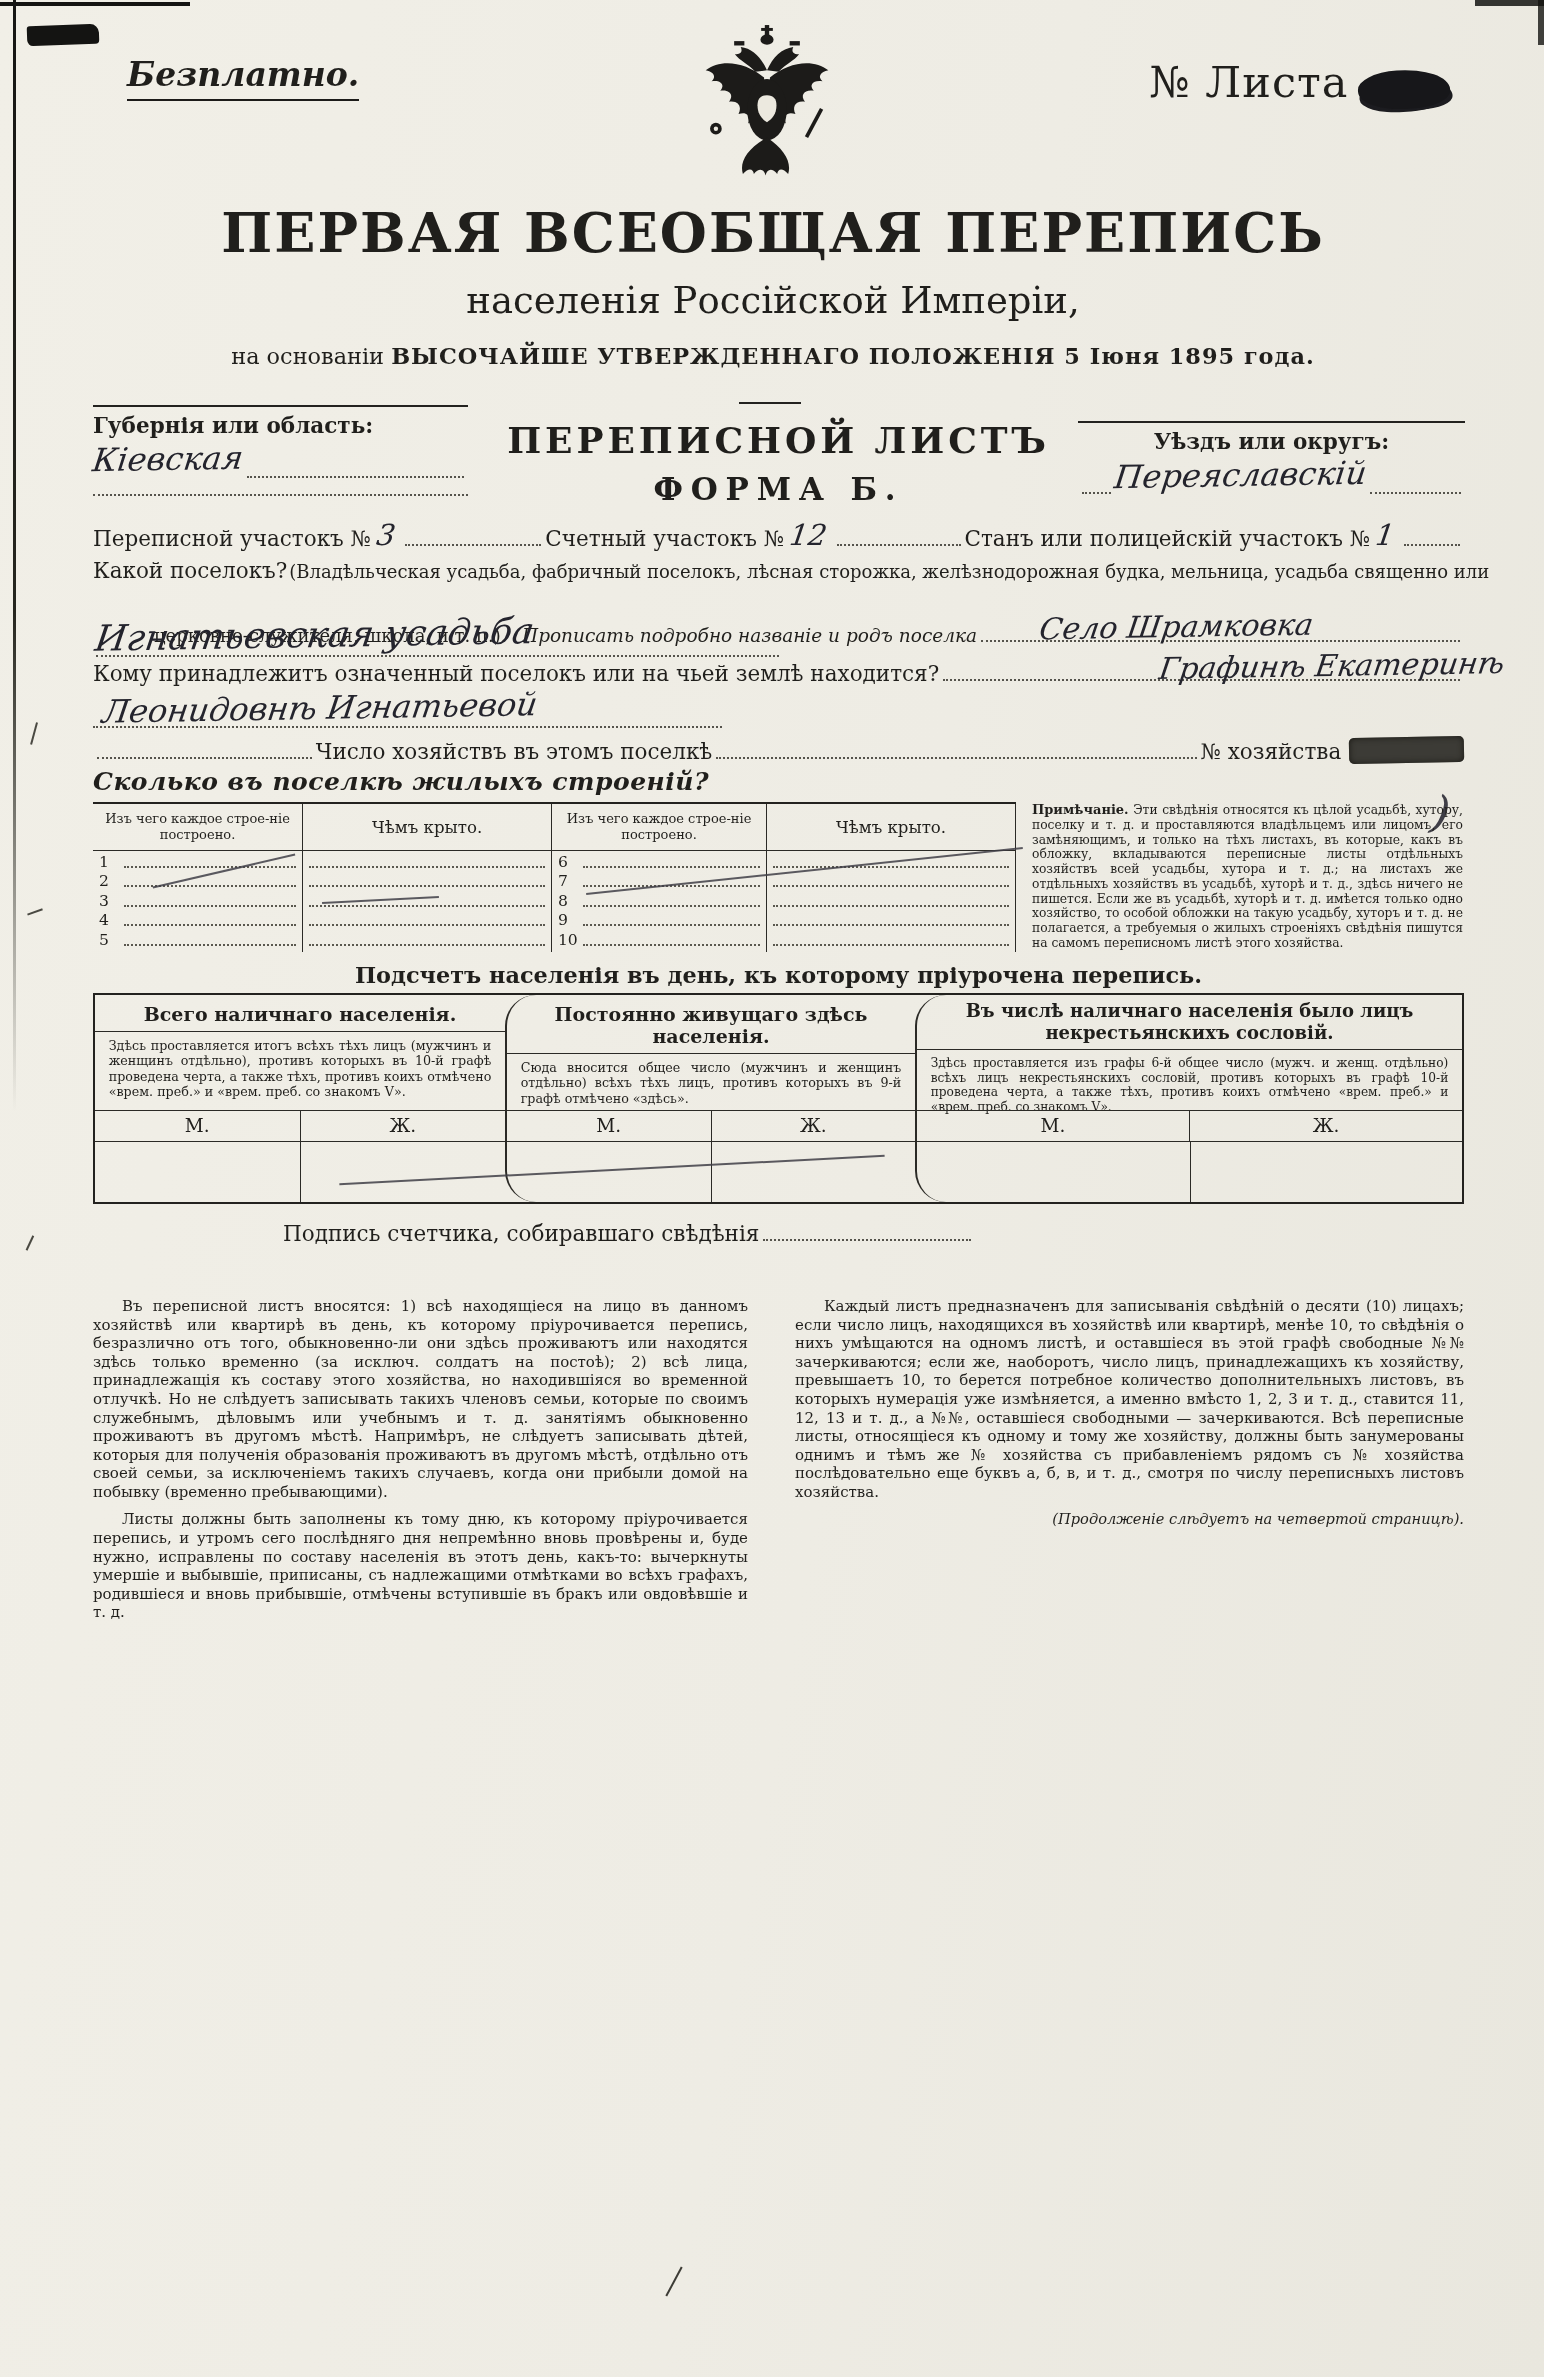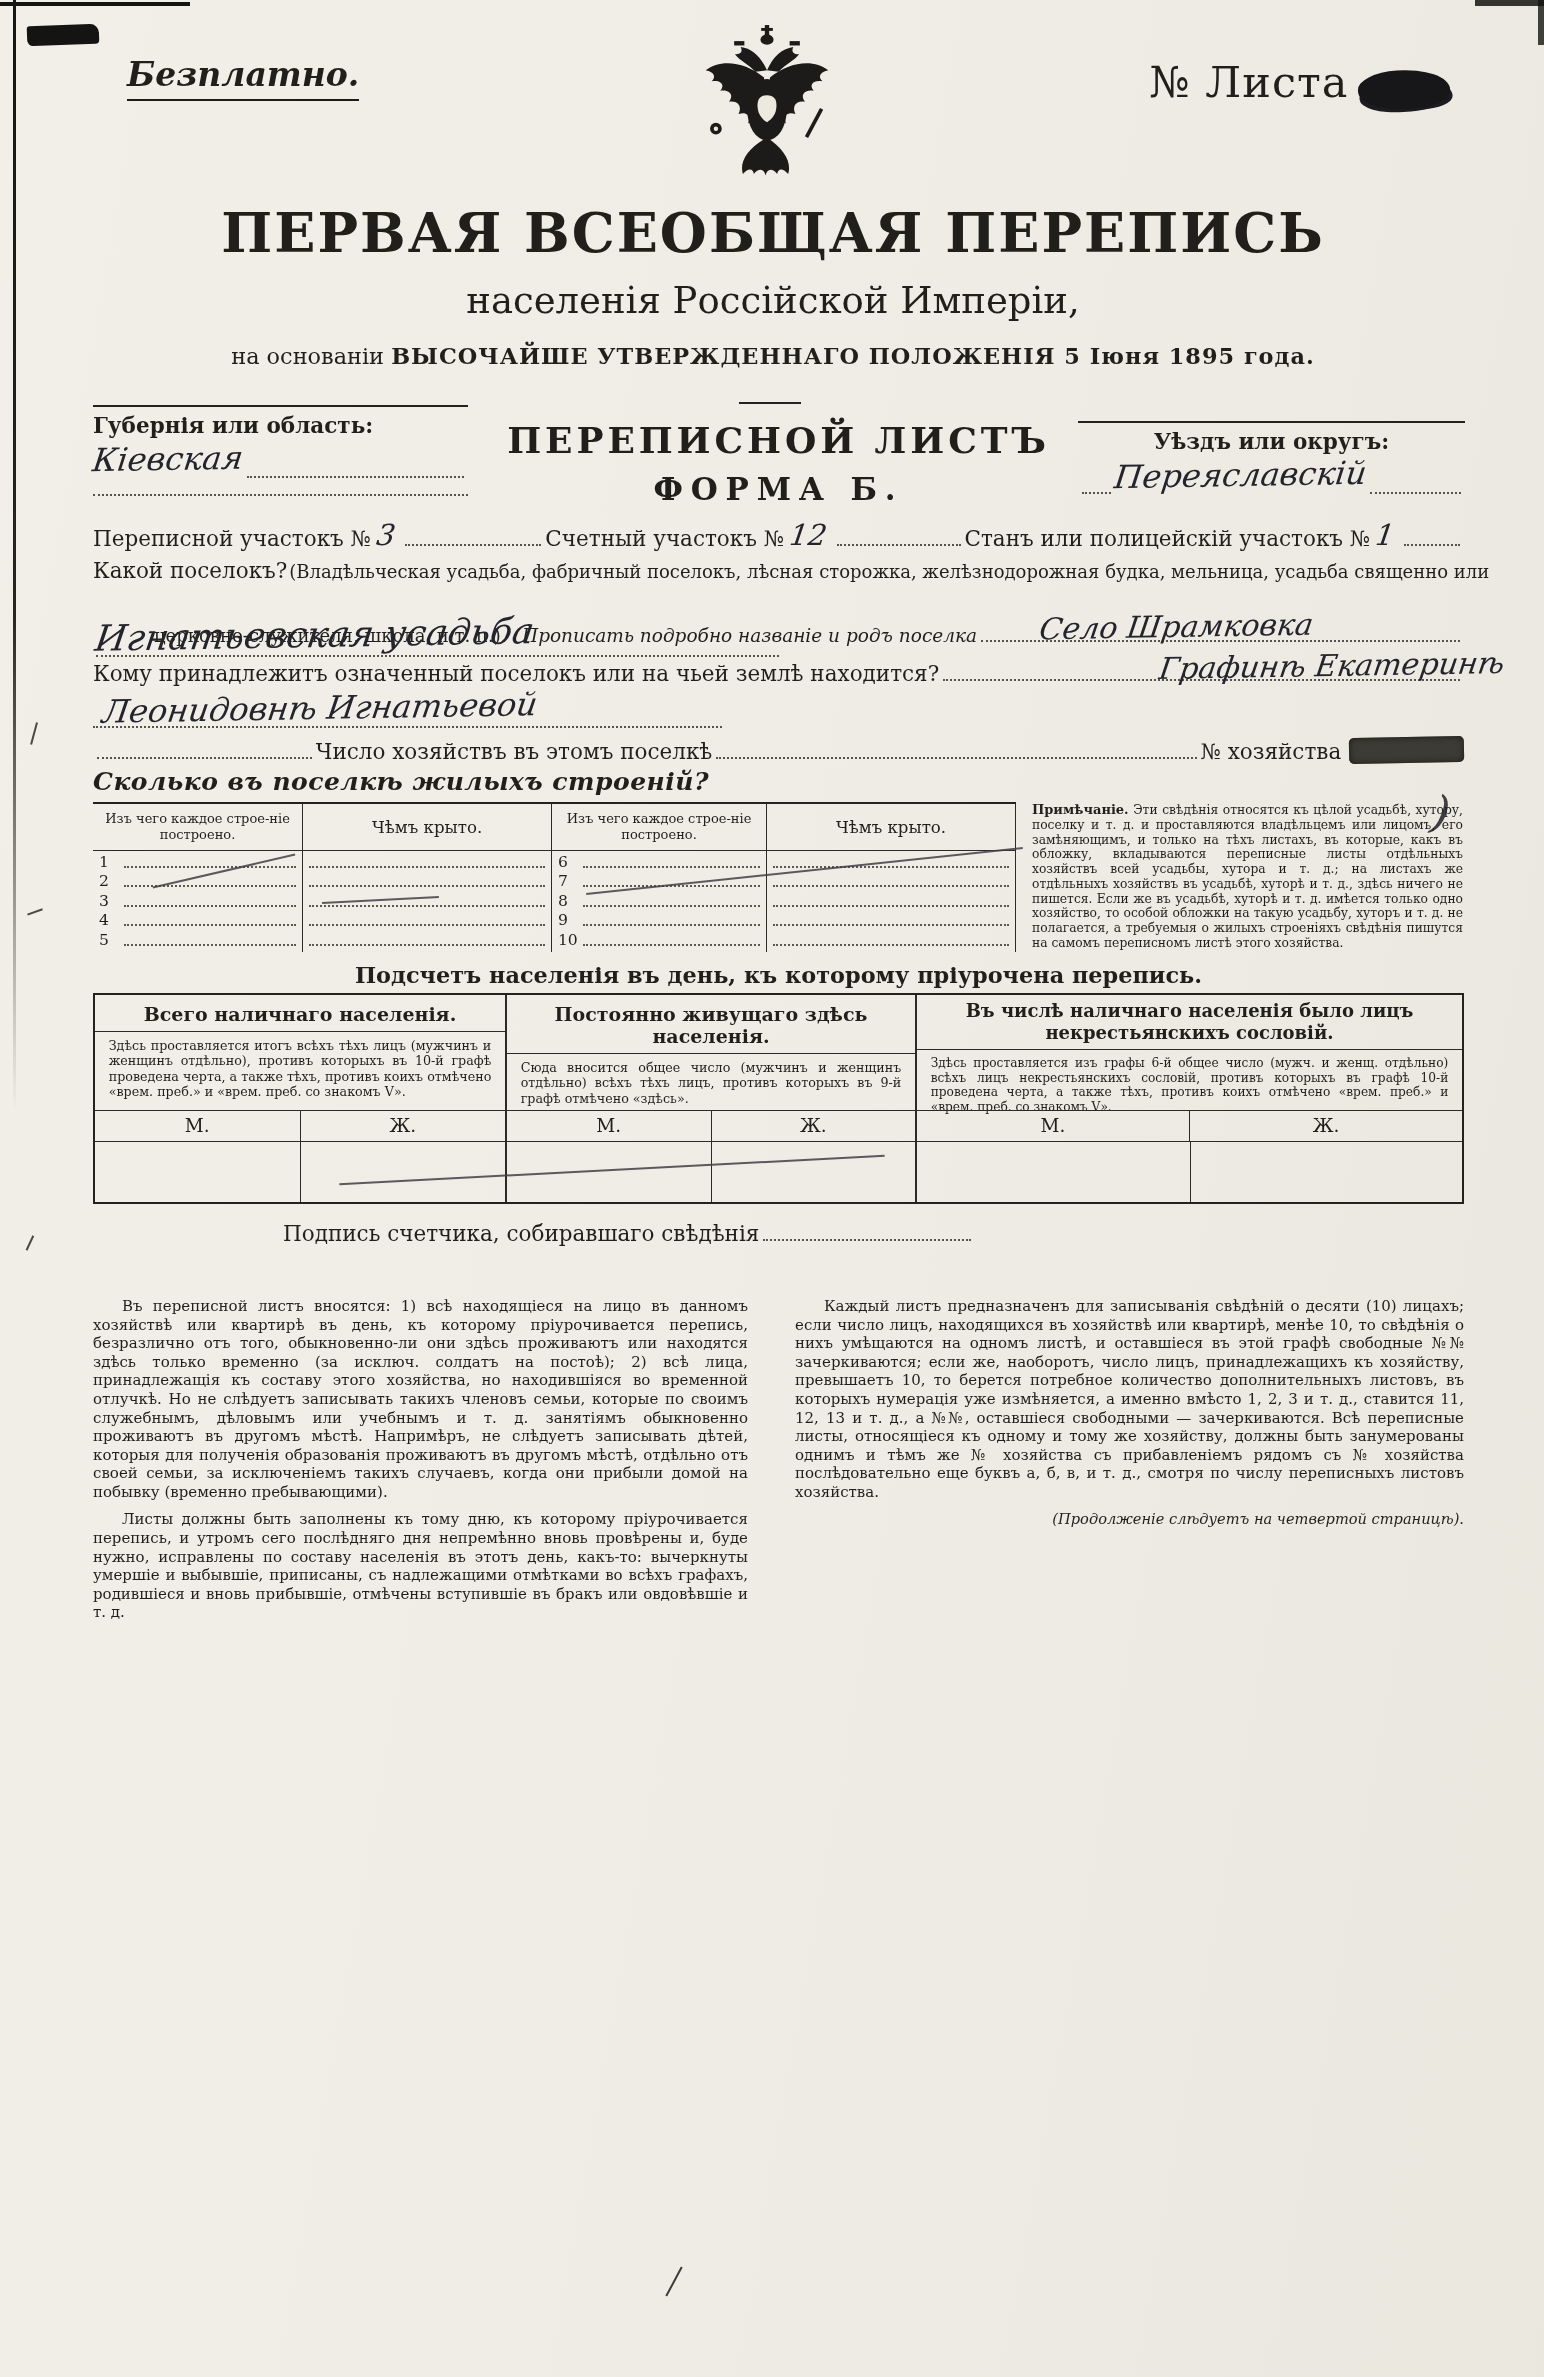--- a/index.html
+++ b/index.html
@@ -72,21 +72,21 @@
   .bmark1{left:151px;top:825px;width:146px;transform:rotate(-13deg);}
   .bmark2{left:322px;top:854px;width:117px;transform:rotate(-3deg);}
   .bmark3{left:585px;top:825px;width:439px;transform:rotate(-6deg);}
   .hw-paren{position:absolute;left:1432px;top:741px;font-size:45px;font-style:italic;color:#3f3e46;transform:rotate(10deg);}
   .note{position:absolute;left:1032px;top:757px;width:431px;font-size:12.3px;line-height:1.2;text-align:justify;}
   .note b{font-size:13px;}
 
   
   .pop-caption{position:absolute;left:93px;top:909px;width:1371px;text-align:center;font-size:22.4px;font-weight:bold;}
   .ptable{position:absolute;left:93px;top:938px;width:1371px;height:211px;border:2.4px solid #23221f;display:flex;box-sizing:border-box;}
-  .pgroup{position:relative;height:100%;box-sizing:border-box;}
+  .pgroup{position:relative;height:100%;box-sizing:border-box;border-radius:31px;}
   .g1{width:410px;} .g2{width:410px;border-left:2px solid #2b2a26;} .g3{flex:1;border-left:2px solid #2b2a26;}
   .ptitle{text-align:center;font-weight:bold;border-bottom:1.5px solid #2b2a26;padding:7.8px 7.8px 5.9px;font-size:19px;}
   .g3 .ptitle{font-size:18px;padding:4.9px 9.8px 3.9px;line-height:1.25;}
   .pbody{font-size:12.7px;line-height:1.22;text-align:justify;padding:5.9px 13.7px;}
   .g3 .pbody{font-size:12.2px;}
   .mzband{position:absolute;left:0;right:0;top:115px;height:32px;border-top:1.5px solid #2b2a26;border-bottom:1.5px solid #2b2a26;display:flex;box-sizing:border-box;}
   .mzhalf{flex:1;text-align:center;font-size:18.5px;padding-top:3.9px;}
   .mzhalf + .mzhalf{border-left:1.2px solid #2b2a26;}
   .vmid{position:absolute;left:50%;top:147px;bottom:0;width:1.2px;background:#2b2a26;}
   .pop-stroke{position:absolute;left:244px;top:174px;width:546px;height:2.4px;background:#3f3e46;transform:rotate(-3deg);opacity:.85;}

